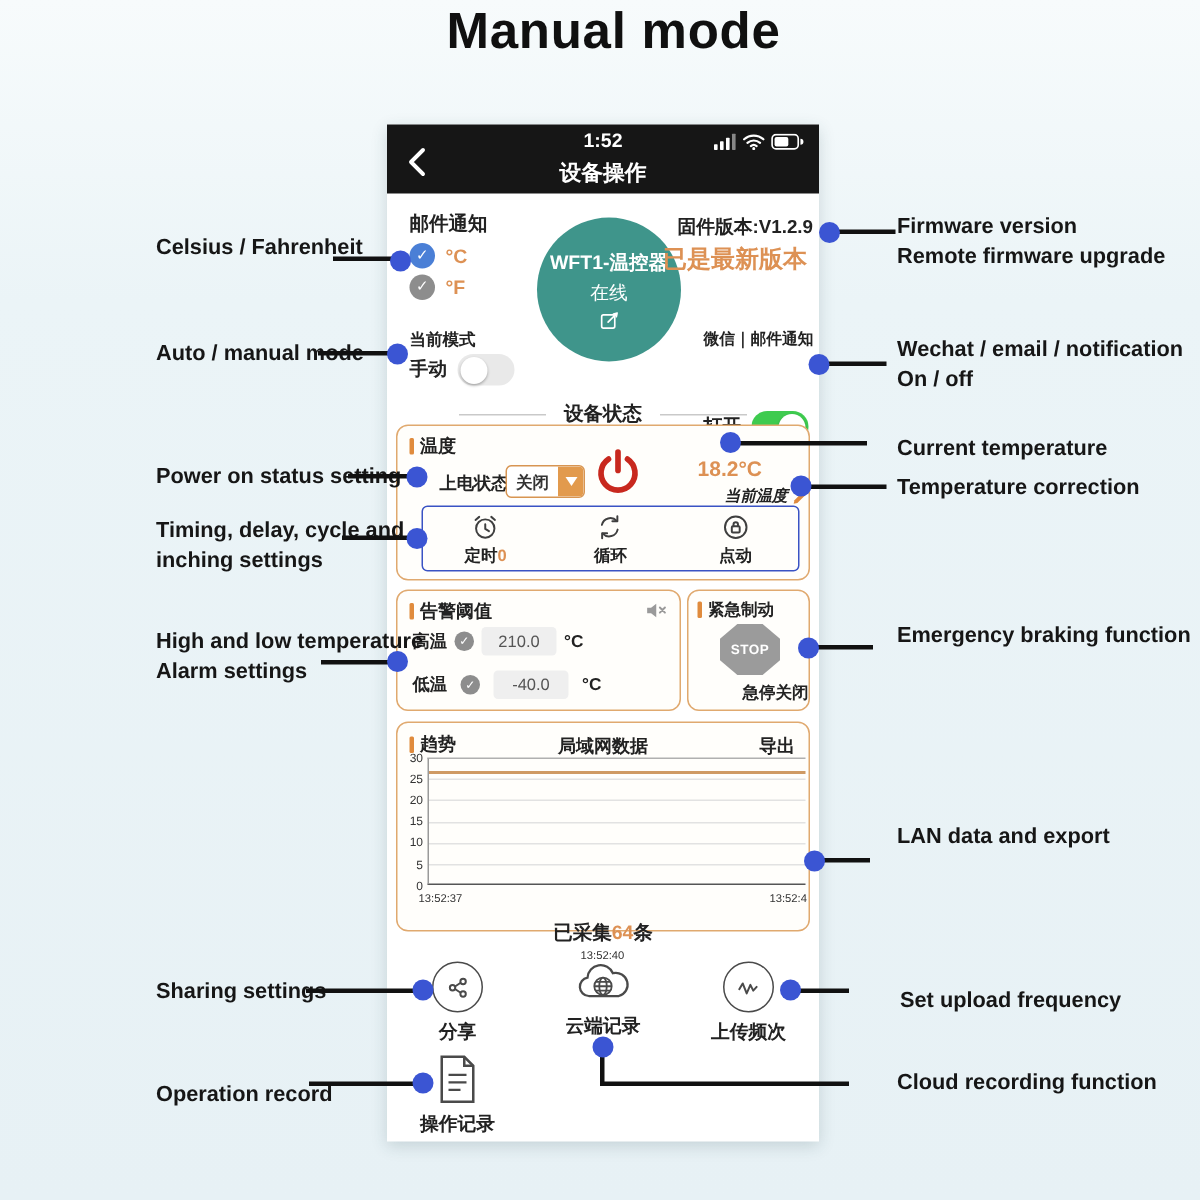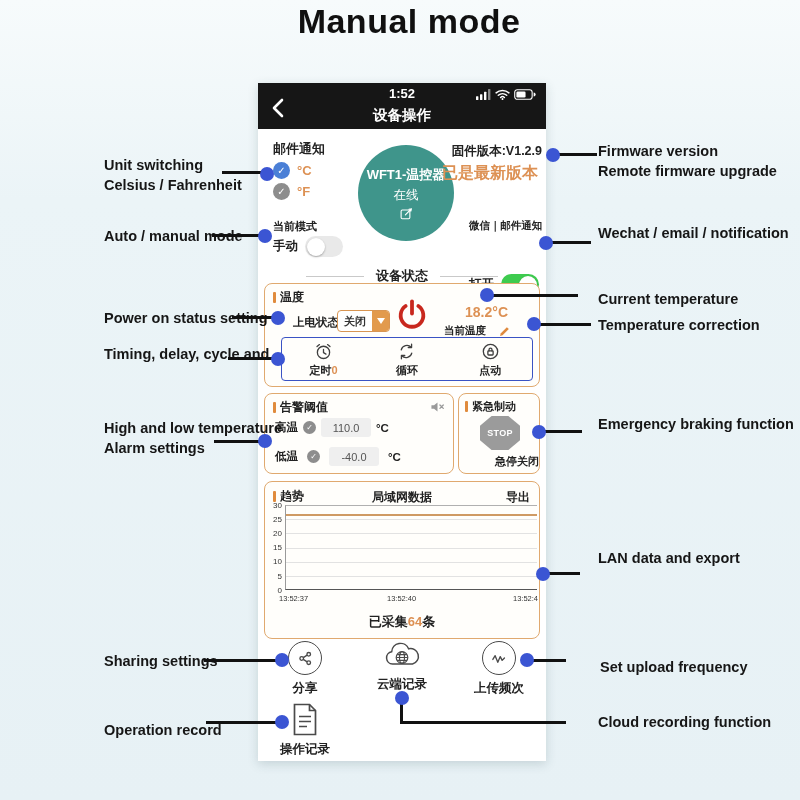--- a/index.html
+++ b/index.html
@@ -174,21 +174,21 @@
             <span class="tri"></span>
           </span>
       </div>
       <div class="abs" style="left:130px;top:14px;">
         <svg width="34" height="34" viewBox="0 0 36 36">
             <path d="M11.3 8.5a12 12 0 1 0 13.4 0" fill="none" stroke="#c8281e" stroke-width="4" stroke-linecap="round"></path>
             <path d="M18 3.5v13" stroke="#c8281e" stroke-width="4" stroke-linecap="round"></path>
           </svg>
       </div>
       <div class="abs org" style="right:31px;top:20px;font-size:14px;font-weight:700;">18.2°C</div>
-      <div class="row" style="right:29px;top:40px;gap:13px;">
+      <div class="row" style="right:0;top:40px;gap:3px;font-style:italic;">
         <span class="blk" style="font-size:10.5px;">当前温度</span>
         <svg width="11" height="11" viewBox="0 0 12 12">
             <path d="M1.2 10.8l.6-2.7L8.6 1.3l2.1 2.1-6.8 6.8z" fill="#df8a3e"></path>
           </svg>
       </div>
       <div id="func-box">
         <div class="fcell">
           <svg class="fico" width="21" height="21" viewBox="0 0 24 24">
               <circle cx="12" cy="13" r="7"></circle>
               <path d="M12 9.7v3.6l2.8 1.7"></path>
@@ -220,42 +220,42 @@
       <div class="btitle" style="left:8px;top:5px;">
           <span>告警阈值</span>
         </div>
       <svg class="abs" style="right:8px;top:6px;" width="15" height="14" viewBox="0 0 16 15">
           <path d="M1.5 5.5h2.8L8 2.6v9.8L4.3 9.5H1.5z" fill="#9a9a9a"></path>
           <path d="M10.6 5.4 14.2 9M14.2 5.4 10.6 9" stroke="#9a9a9a" stroke-width="1.4" stroke-linecap="round"></path>
         </svg>
       <div class="row" style="left:10px;top:24px;gap:5px;">
         <span class="blk" style="font-size:11.5px;">高温</span>
         <span class="check gray scheck"></span>
-        <span class="field">110.0</span>
+        <span class="field">210.0</span>
         <span class="blk" style="font-size:11.5px;">°C</span>
       </div>
       <div class="row" style="left:10px;top:53px;gap:9px;">
         <span class="blk" style="font-size:11.5px;">低温</span>
         <span class="check gray scheck"></span>
         <span class="field">-40.0</span>
         <span class="blk" style="font-size:11.5px;">°C</span>
       </div>
     </div>
 
     <div class="obox" style="left:200px;top:310px;width:82px;height:81px;">
       <div class="btitle" style="left:6px;top:5px;font-size:11px;">
           <span>紧急制动</span>
         </div>
       <div id="stop-sign">
           <span>STOP</span>
         </div>
       <div class="abs blk" style="left:0;top:60px;width:100%;text-align:right;font-size:11px;">急停关闭</div>
     </div>
 
-    <div class="obox" style="left:6px;top:398px;width:276px;height:158px;">
+    <div class="obox" style="left:6px;top:398px;width:276px;height:140px;">
       <div class="btitle" style="left:8px;top:6px;">
           <span>趋势</span>
         </div>
       <div class="abs blk" style="left:0;top:7px;width:100%;text-align:center;font-size:12px;">局域网数据</div>
       <div class="abs blk" style="right:9px;top:7px;font-size:12px;">导出</div>
 
       <div class="ytick" style="top:19px;">30</div>
       <div class="ytick" style="top:33px;">25</div>
       <div class="ytick" style="top:47px;">20</div>
       <div class="ytick" style="top:61px;">15</div>
@@ -266,21 +266,21 @@
       <div id="plot">
         <div class="gline" style="top:13.2px;"></div>
         <div class="gline" style="top:27.3px;"></div>
         <div class="gline" style="top:41.5px;"></div>
         <div class="gline" style="top:55.7px;"></div>
         <div class="gline" style="top:69.8px;"></div>
         <div id="temp-line" style="top:8px;"></div>
       </div>
 
       <div class="xtick" style="left:14px;">13:52:37</div>
-      <div class="xtick" style="left:122px;">13:52:40</div>
+      <div class="xtick" style="left:122px;margin-top:38px;">13:52:40</div>
       <div class="xtick" style="right:1px;">13:52:4</div>
 
       <div class="abs" style="left:0;top:131px;width:100%;text-align:center;font-size:13px;font-weight:700;color:#222;">
         <span>已采集</span><span class="org">64</span><span>条</span>
       </div>
     </div>
 
     <div class="action" style="left:12px;top:558px;">
       <span class="iconcirc">
         <svg width="19" height="19" viewBox="0 0 20 20" fill="none" stroke="#4a4a4a" stroke-width="1.4">
@@ -313,21 +313,20 @@
       <span class="iconcirc">
         <svg width="19" height="19" viewBox="0 0 20 20" fill="none" stroke="#4a4a4a" stroke-width="1.4" stroke-linecap="round" stroke-linejoin="round">
             <path d="M3 11l2.4-4 2.8 7 2.6-6 2 4 2.4-2.6"></path>
           </svg>
       </span>
       <span class="alab">上传频次</span>
     </div>
   </div>
 
   <div class="ann" style="left:104px;top:156px;">
-    <div>Unit switching</div>
       <div>Celsius / Fahrenheit</div>
   </div>
   <div class="conn" style="left:222px;top:171px;width:40px;"></div>
   <div class="dot" style="left:260px;top:167px;"></div>
 
   <div class="ann" style="left:104px;top:227px;">
     <div>Auto / manual mode</div>
       <div></div>
   </div>
   <div class="conn" style="left:212px;top:234px;width:48px;"></div>
@@ -335,20 +334,21 @@
 
   <div class="ann" style="left:104px;top:309px;">
     <div>Power on status setting</div>
       <div></div>
   </div>
   <div class="conn" style="left:232px;top:316px;width:42px;"></div>
   <div class="dot" style="left:271px;top:311px;"></div>
 
   <div class="ann" style="left:104px;top:345px;">
     <div>Timing, delay, cycle and</div>
+      <div>inching settings</div>
   </div>
   <div class="conn" style="left:228px;top:357px;width:46px;"></div>
   <div class="dot" style="left:271px;top:352px;"></div>
 
   <div class="ann" style="left:104px;top:419px;">
     <div>High and low temperature</div>
       <div>Alarm settings</div>
   </div>
   <div class="conn" style="left:214px;top:440px;width:48px;"></div>
   <div class="dot" style="left:258px;top:434px;"></div>
@@ -369,20 +369,21 @@
 
   <div class="ann" style="left:598px;top:142px;">
     <div>Firmware version</div>
       <div>Remote firmware upgrade</div>
   </div>
   <div class="conn" style="left:557px;top:153px;width:40px;"></div>
   <div class="dot" style="left:546px;top:148px;"></div>
 
   <div class="ann" style="left:598px;top:224px;">
     <div>Wechat / email / notification</div>
+      <div>On / off</div>
   </div>
   <div class="conn" style="left:551px;top:241px;width:40px;"></div>
   <div class="dot" style="left:539px;top:236px;"></div>
 
   <div class="ann" style="left:598px;top:290px;">
     <div>Current temperature</div>
       <div></div>
   </div>
   <div class="conn" style="left:492px;top:294px;width:86px;"></div>
   <div class="dot" style="left:480px;top:288px;"></div>

